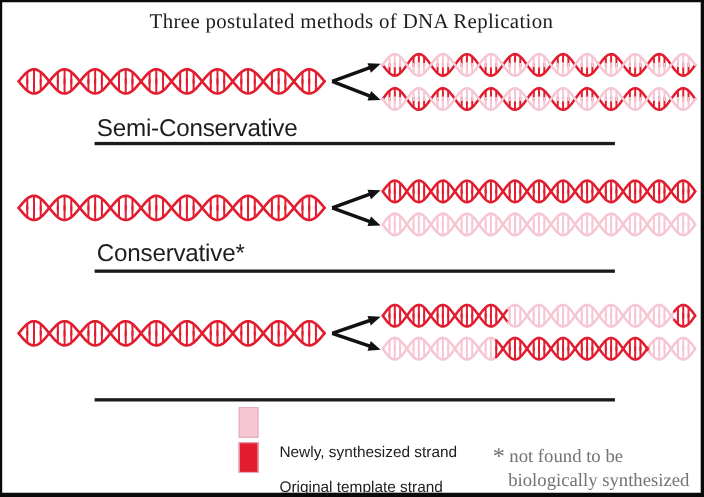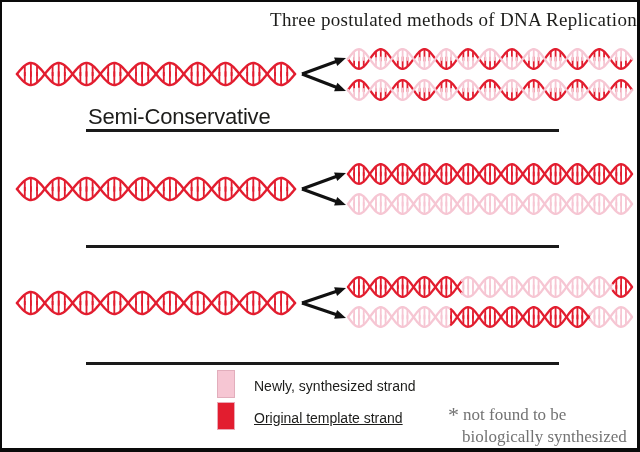--- a/index.html
+++ b/index.html
@@ -11,21 +11,21 @@
     border-left:2px solid #0a0a0a;
     border-right:3px solid #0a0a0a;
     border-bottom:4px solid #0a0a0a;
     box-sizing:border-box;
     overflow:hidden;
     font-family:"Liberation Sans", sans-serif;
   }
   .abs{position:absolute;}
   #title{
     left:0;top:8px;width:100%;
-    text-align:right;
+    text-align:center;
     font-family:"Liberation Serif", serif;
     font-size:19px;line-height:20px;
     color:#1d1d1b;letter-spacing:0.3px;
   }
   .section-label{
     left:58px;
     font-size:22px;line-height:22px;
     color:#1d1d1b;
     letter-spacing:-0.2px;
     margin-left:28px;
@@ -36,20 +36,21 @@
   }
   #dna-svg{left:0;top:0;}
   .legend-swatch{
     left:215px;width:18px;height:28px;
     box-sizing:border-box;
   }
   .legend-label{
     left:252px;
     font-size:14px;line-height:16px;
     color:#1d1d1b;
+    margin-top:24px;
   }
   .footnote-line{
     font-family:"Liberation Serif", serif;
     font-size:17px;line-height:20px;
     color:#737373;
   }
   .footnote-star{
     font-size:22px;
     vertical-align:-2px;
     margin-right:4px;
@@ -777,20 +778,21 @@
         <path d="M588.0 317.30 L 589.0 318.64 L 590.0 319.91 L 591.0 321.07 L 592.0 322.11 L 593.0 323.01 L 594.0 323.73 L 595.0 324.28 L 596.0 324.64 L 597.0 324.79 L 598.0 324.75 L 599.0 324.50 L 600.0 324.06 L 601.0 323.43 L 602.0 322.62 L 603.0 321.66 L 604.0 320.56 L 605.0 319.35 L 606.0 318.05 L 607.0 316.68 L 608.0 315.28 L 609.0 313.88 L 610.0 312.49 L 611.0 311.16 L 612.0 309.91 L 613.0 308.76 L 614.0 307.74 L 615.0 306.87 L 616.0 306.17 L 617.0 305.65 L 618.0 305.33 L 619.0 305.20 L 620.0 305.28 L 621.0 305.55 L 622.0 306.03 L 623.0 306.68 L 624.0 307.51 L 625.0 308.49 L 626.0 309.61 L 627.0 310.84 L 628.0 312.15 L 629.0 313.53 L 630.0 314.93" fill="none" stroke="#f6c6d3" stroke-width="2.3" stroke-linecap="round"></path>
         <path d="M346.0 315.00 L 347.0 316.40 L 348.0 317.78 L 349.0 319.10 L 350.0 320.33 L 351.0 321.45 L 352.0 322.44 L 353.0 323.28 L 354.0 323.95 L 355.0 324.43 L 356.0 324.71 L 357.0 324.80 L 358.0 324.68 L 359.0 324.37 L 360.0 323.86 L 361.0 323.17 L 362.0 322.30 L 363.0 321.29 L 364.0 320.15 L 365.0 318.90 L 366.0 317.58 L 367.0 316.19 L 368.0 314.79 L 369.0 313.39 L 370.0 312.02 L 371.0 310.71 L 372.0 309.49 L 373.0 308.39 L 374.0 307.42 L 375.0 306.61 L 376.0 305.97 L 377.0 305.52 L 378.0 305.26 L 379.0 305.21 L 380.0 305.35 L 381.0 305.70 L 382.0 306.23 L 383.0 306.95 L 384.0 307.84 L 385.0 308.87 L 386.0 310.03 L 387.0 311.29 L 388.0 312.63 L 389.0 314.02 L 390.0 315.42 L 391.0 316.82 L 392.0 318.18 L 393.0 319.48 L 394.0 320.68 L 395.0 321.77 L 396.0 322.71 L 397.0 323.50 L 398.0 324.11 L 399.0 324.53 L 400.0 324.76 L 401.0 324.79 L 402.0 324.61 L 403.0 324.23 L 404.0 323.67 L 405.0 322.92 L 406.0 322.02 L 407.0 320.96 L 408.0 319.79 L 409.0 318.51 L 410.0 317.17 L 411.0 315.77 L 412.0 314.37 L 413.0 312.97 L 414.0 311.62 L 415.0 310.34 L 416.0 309.15 L 417.0 308.08 L 418.0 307.16 L 419.0 306.40 L 420.0 305.81 L 421.0 305.42 L 422.0 305.22 L 423.0 305.23 L 424.0 305.43 L 425.0 305.84 L 426.0 306.43 L 427.0 307.20 L 428.0 308.13 L 429.0 309.21 L 430.0 310.40 L 431.0 311.69 L 432.0 313.04 L 433.0 314.44 L 434.0 315.84 L 435.0 317.23 L 436.0 318.58 L 437.0 319.85 L 438.0 321.02 L 439.0 322.07 L 440.0 322.97 L 441.0 323.70 L 442.0 324.26 L 443.0 324.62 L 444.0 324.79 L 445.0 324.75 L 446.0 324.52 L 447.0 324.08 L 448.0 323.46 L 449.0 322.67" fill="none" stroke="#f6c6d3" stroke-width="2.3" stroke-linecap="round"></path>
         <path d="M449.0 322.67 L 450.0 321.71 L 451.0 320.62 L 452.0 319.41 L 453.0 318.12 L 454.0 316.75 L 455.0 315.35 L 456.0 313.95 L 457.0 312.56 L 458.0 311.23 L 459.0 309.97 L 460.0 308.82 L 461.0 307.79 L 462.0 306.91 L 463.0 306.20 L 464.0 305.68 L 465.0 305.34 L 466.0 305.20 L 467.0 305.27 L 468.0 305.54 L 469.0 306.00 L 470.0 306.65 L 471.0 307.47 L 472.0 308.44 L 473.0 309.55 L 474.0 310.78 L 475.0 312.09 L 476.0 313.46 L 477.0 314.86 L 478.0 316.26 L 479.0 317.64 L 480.0 318.97 L 481.0 320.21 L 482.0 321.35 L 483.0 322.35 L 484.0 323.20 L 485.0 323.89 L 486.0 324.39 L 487.0 324.69 L 488.0 324.80 L 489.0 324.70 L 490.0 324.41 L 491.0 323.92 L 492.0 323.24 L 493.0 322.40 L 494.0 321.40 L 495.0 320.27 L 496.0 319.03 L 497.0 317.71 L 498.0 316.33 L 499.0 314.93 L 500.0 313.53 L 501.0 312.15 L 502.0 310.84 L 503.0 309.61 L 504.0 308.49 L 505.0 307.51 L 506.0 306.68 L 507.0 306.03 L 508.0 305.55 L 509.0 305.28 L 510.0 305.20 L 511.0 305.33 L 512.0 305.65 L 513.0 306.17 L 514.0 306.87 L 515.0 307.74 L 516.0 308.76 L 517.0 309.91 L 518.0 311.16 L 519.0 312.49 L 520.0 313.88 L 521.0 315.28 L 522.0 316.68 L 523.0 318.05 L 524.0 319.35 L 525.0 320.56 L 526.0 321.66 L 527.0 322.62 L 528.0 323.43 L 529.0 324.06 L 530.0 324.50 L 531.0 324.75 L 532.0 324.79 L 533.0 324.64 L 534.0 324.28 L 535.0 323.73 L 536.0 323.01 L 537.0 322.11 L 538.0 321.07 L 539.0 319.91 L 540.0 318.64 L 541.0 317.30 L 542.0 315.91 L 543.0 314.51 L 544.0 313.11 L 545.0 311.75 L 546.0 310.46 L 547.0 309.26 L 548.0 308.18 L 549.0 307.24 L 550.0 306.47 L 551.0 305.86 L 552.0 305.45 L 553.0 305.23 L 554.0 305.22 L 555.0 305.40 L 556.0 305.79 L 557.0 306.36 L 558.0 307.12 L 559.0 308.03 L 560.0 309.09 L 561.0 310.27 L 562.0 311.55 L 563.0 312.90 L 564.0 314.30 L 565.0 315.70 L 566.0 317.10 L 567.0 318.45 L 568.0 319.73 L 569.0 320.91 L 570.0 321.97 L 571.0 322.88 L 572.0 323.64 L 573.0 324.21 L 574.0 324.60 L 575.0 324.78 L 576.0 324.77 L 577.0 324.55 L 578.0 324.14 L 579.0 323.53 L 580.0 322.76 L 581.0 321.82 L 582.0 320.74 L 583.0 319.54 L 584.0 318.25 L 585.0 316.89 L 586.0 315.49 L 587.0 314.09 L 588.0 312.70" fill="none" stroke="#e21d2f" stroke-width="2.3" stroke-linecap="round"></path>
         <path d="M588.0 312.70 L 589.0 311.36 L 590.0 310.09 L 591.0 308.93 L 592.0 307.89 L 593.0 306.99 L 594.0 306.27 L 595.0 305.72 L 596.0 305.36 L 597.0 305.21 L 598.0 305.25 L 599.0 305.50 L 600.0 305.94 L 601.0 306.57 L 602.0 307.38 L 603.0 308.34 L 604.0 309.44 L 605.0 310.65 L 606.0 311.95 L 607.0 313.32 L 608.0 314.72 L 609.0 316.12 L 610.0 317.51 L 611.0 318.84 L 612.0 320.09 L 613.0 321.24 L 614.0 322.26 L 615.0 323.13 L 616.0 323.83 L 617.0 324.35 L 618.0 324.67 L 619.0 324.80 L 620.0 324.72 L 621.0 324.45 L 622.0 323.97 L 623.0 323.32 L 624.0 322.49 L 625.0 321.51 L 626.0 320.39 L 627.0 319.16 L 628.0 317.85 L 629.0 316.47 L 630.0 315.07" fill="none" stroke="#f6c6d3" stroke-width="2.3" stroke-linecap="round"></path>
       </g>
     </svg>
 
   <div class="abs section-label" style="top:104px;">Semi-Conservative</div>
   <div class="abs section-underline" style="top:127px;"></div>
 
+  <div class="abs section-label" style="top:217px;">Conservative*</div>
   <div class="abs section-underline" style="top:243px;"></div>
 
   <div class="abs section-underline" style="top:360px;"></div>
 
   <div>
     <div class="abs legend-swatch" style="top: 368px; border: 1px solid rgb(226, 174, 188); background: rgb(246, 198, 211);"></div>
     <div class="abs legend-label" style="top:376px;">Newly, synthesized strand</div>
 
     <div class="abs legend-swatch" style="top: 400px; border: 1px solid rgb(235, 168, 181); background: rgb(226, 29, 47);"></div>
     <div class="abs legend-label" style="top:408px;text-decoration:underline;">Original template strand</div>

